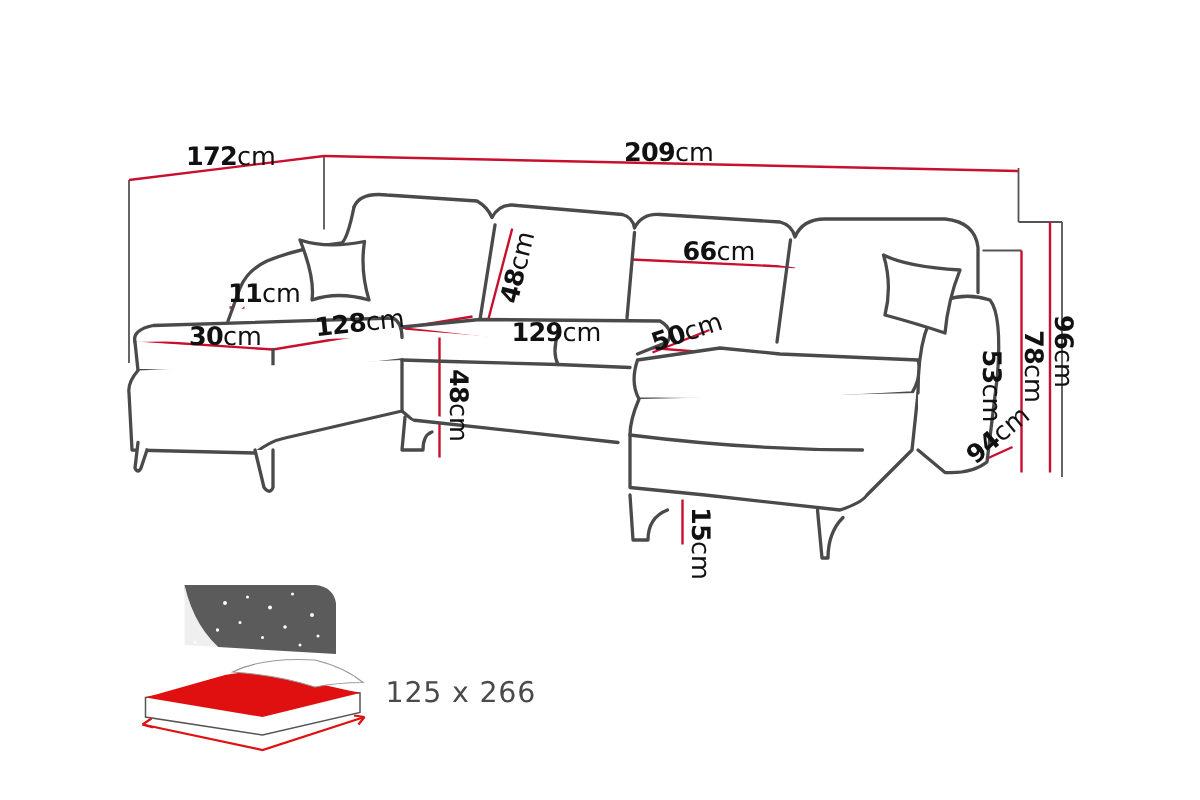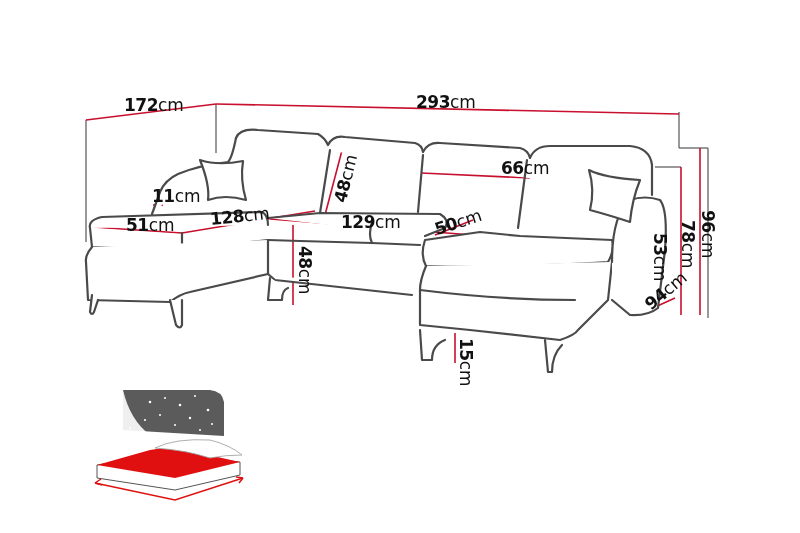--- a/index.html
+++ b/index.html
@@ -109,35 +109,35 @@
       <path d="M95 483 L175 500 L243 478" stroke="#e01010" stroke-width="1.5" fill="none"></path>
       <path d="M95 483 l6 -4 M95 483 l7 2 M243 478 l-7 -1 M243 478 l-4 5" stroke="#e01010" stroke-width="1.5"></path>
     </g>
   </svg>
 
   
   <div class="dim" style="left:124px; top:97px;">
     <span class="num">172</span><span class="unit">cm</span>
   </div>
   <div class="dim" style="left:416px; top:94px;">
-    <span class="num">293</span><span class="unit">cm</span>
+    <span class="num">209</span><span class="unit">cm</span>
   </div>
   <div class="dim" style="left:152px; top:188px;">
     <span class="num">11</span><span class="unit">cm</span>
   </div>
   <div class="dim" style="left:126px; top:217px;">
-    <span class="num">51</span><span class="unit">cm</span>
+    <span class="num">30</span><span class="unit">cm</span>
   </div>
   <div class="dim" style="left:210px; top:208px; transform: rotate(-6deg);">
     <span class="num">128</span><span class="unit">cm</span>
   </div>
   <div class="dim" style="left:332px; top:200px; transform-origin:left top; transform: rotate(-76deg);">
     <span class="num">48</span><span class="unit">cm</span>
   </div>
-  <div class="dim" style="left:455px; top:160px;margin-left:46px;">
+  <div class="dim" style="left:455px; top:160px;">
     <span class="num">66</span><span class="unit">cm</span>
   </div>
   <div class="dim" style="left:341px; top:214px;">
     <span class="num">129</span><span class="unit">cm</span>
   </div>
   <div class="dim" style="left:434px; top:214px; transform: rotate(-18deg);">
     <span class="num">50</span><span class="unit">cm</span>
   </div>
   <div class="dim rot90" style="left:313px; top:246px;">
     <span class="num">48</span><span class="unit">cm</span>
@@ -151,13 +151,14 @@
   <div class="dim" style="left:642px; top:300px; transform-origin:left top; transform: rotate(-40deg);">
     <span class="num">94</span><span class="unit">cm</span>
   </div>
   <div class="dim rot90" style="left:696px; top:220px;">
     <span class="num">78</span><span class="unit">cm</span>
   </div>
   <div class="dim rot90" style="left:716px; top:210px;">
     <span class="num">96</span><span class="unit">cm</span>
   </div>
 
+  <div class="bedlabel">125 x 266</div>
 </div>
 
 </body></html>

